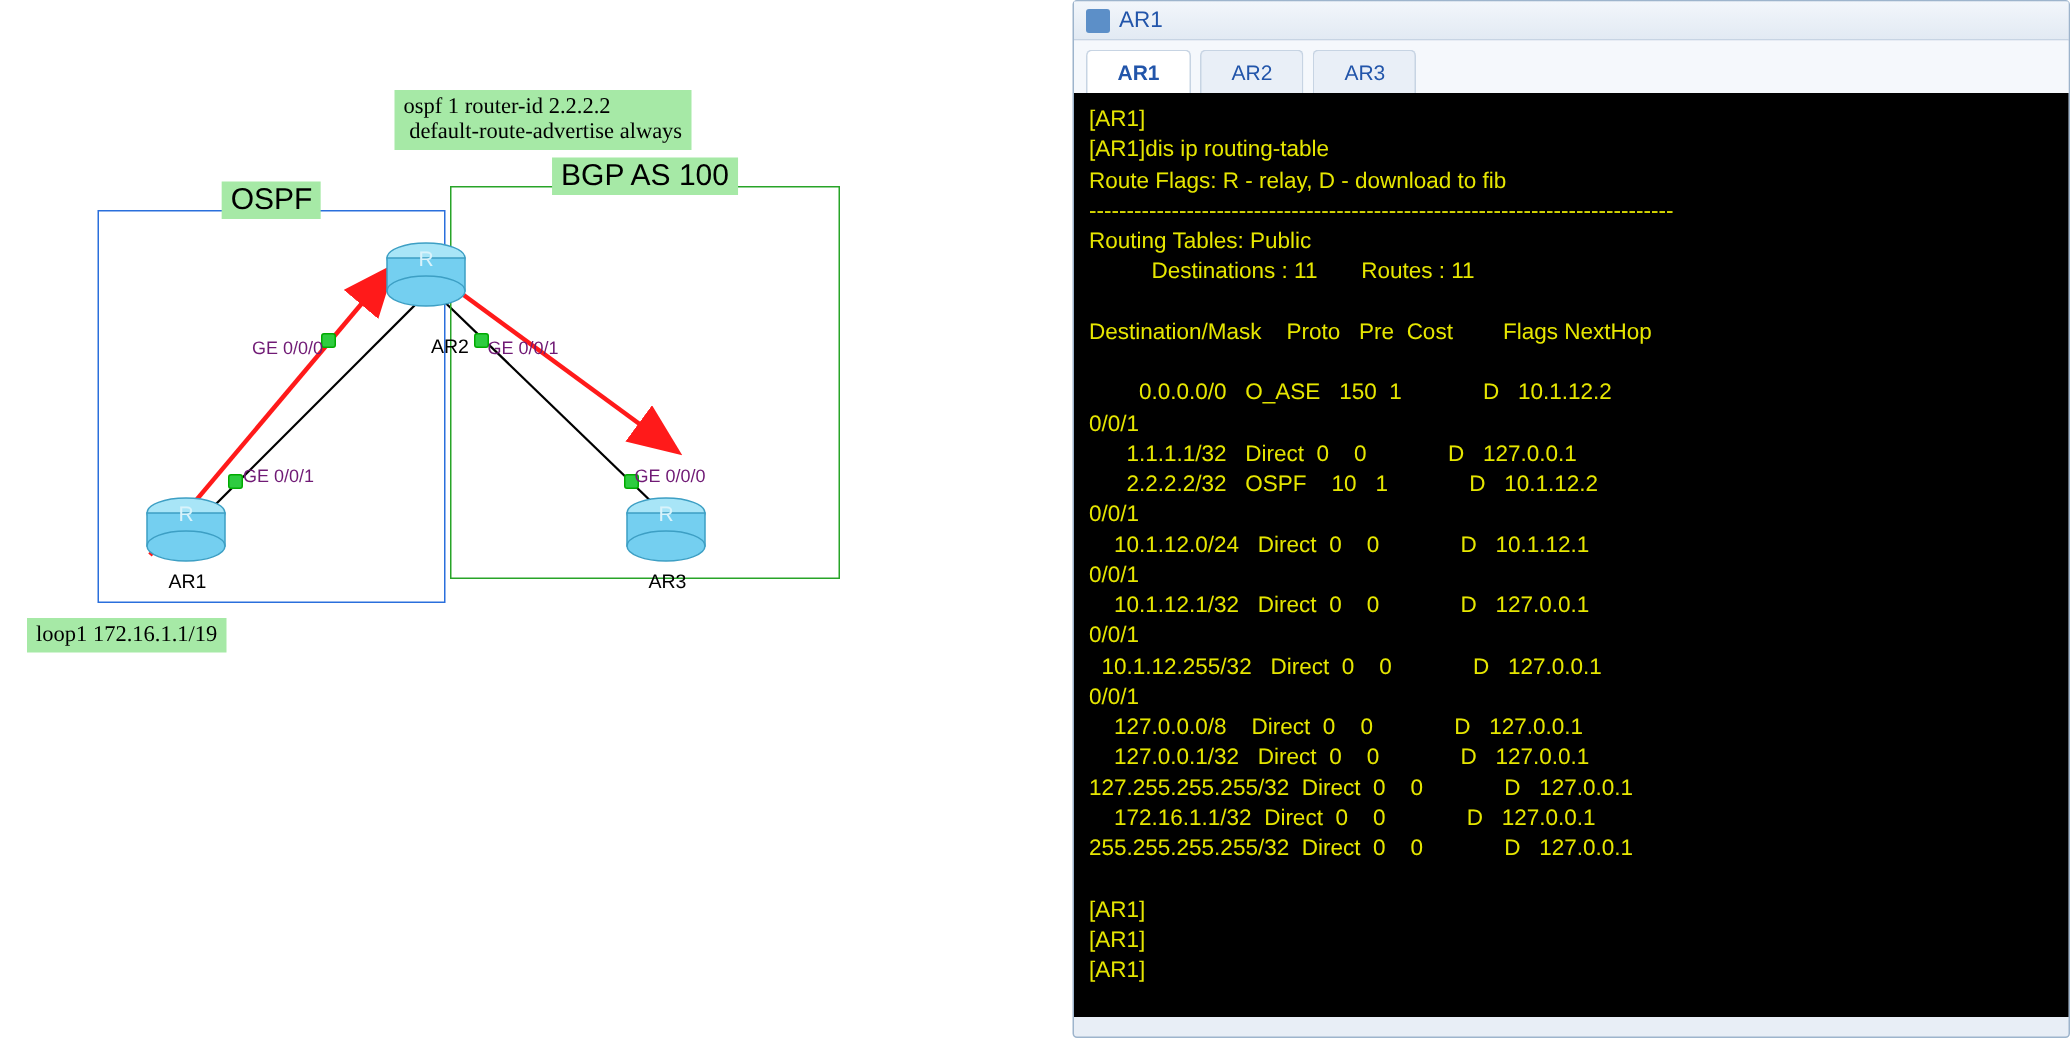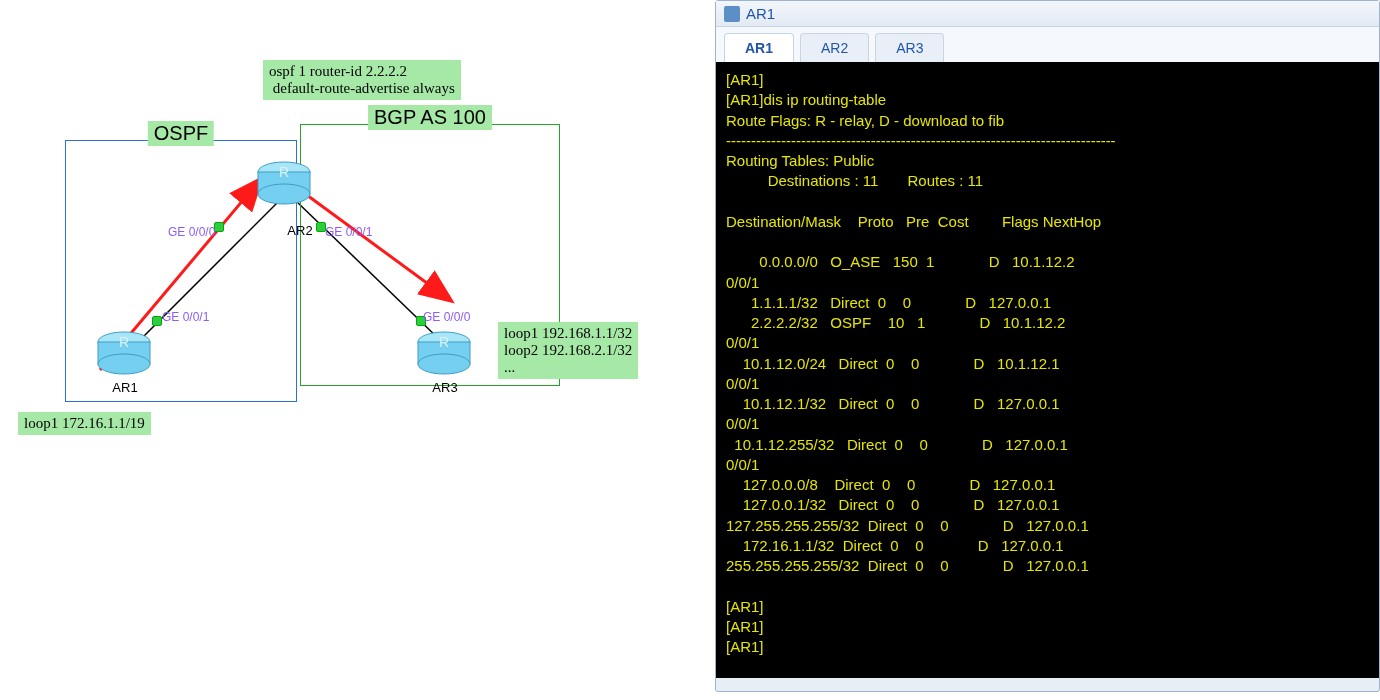--- a/index.html
+++ b/index.html
@@ -2,21 +2,21 @@
 <html><head>
 <meta charset="utf-8">
 <style>
 html,body{margin:0;padding:0;font-family:Arial,sans-serif;font-size:13px;background:#fff}
 .wrap{position:relative;width:1380px;height:700px}
 .diagram{position:absolute;left:0;top:0;width:710px;height:700px}
 .note{position:absolute;background:#a6e9a6;padding:3px 6px;font-family:Liberation Serif, serif;font-size:15px;white-space:pre;color:#000}
 .box{position:absolute;border:1px solid;background:transparent}
 .box-label{position:absolute;top:-20px;left:50%;transform:translateX(-50%);font-family:Liberation Sans, sans-serif;font-size:20px;background:#a6e9a6;padding:1px 6px}
 .router-lbl{position:absolute;font-family:Arial;font-size:13px;color:#000;text-align:center;width:60px}
-.if-lbl{position:absolute;font-family:Arial;font-size:12px;color:#8b5cf6}
+.if-lbl{position:absolute;font-family:Arial;font-size:12px;color:#701a75}
 .green-dot{position:absolute;width:8px;height:8px;background:#2ecc40;border:1px solid #0a0;border-radius:2px}
 .term{position:absolute;left:715px;top:0;right:0;height:690px}
 .term-frame{border:1px solid #9db4cc;background:#e8eef6;border-radius:3px}
 .term-title{display:flex;align-items:center;padding:4px 8px;font-size:15px;color:#2255aa;background:linear-gradient(#f2f6fb,#e2eaf3);border-bottom:1px solid #c7d4e3}
 .term-title .ic{display:inline-block;width:16px;height:16px;background:#5c8fc8;margin-right:6px;border-radius:2px;position:relative}
 .tabs{display:flex;gap:6px;padding:6px 8px 0 8px;background:#f5f8fc}
 .tab{padding:6px 20px;border:1px solid #c7d4e3;border-bottom:none;border-radius:4px 4px 0 0;background:#e9eff7;font-size:14px;color:#2255aa;cursor:pointer}
 .tab.active{background:#fff;font-weight:bold}
 .console{background:#000;color:#e6e600;font-family:Liberation Sans, sans-serif;font-size:15px;padding:8px 10px;line-height:1.35;height:600px;overflow:hidden;white-space:pre;position:relative}
 svg.router{position:absolute;width:58px;height:48px}
@@ -82,23 +82,20 @@
     <div class="green-dot" style="left:214px;top:222px"></div>
     <div class="if-lbl" style="left:168px;top:225px">GE 0/0/0</div>
 
     <div class="green-dot" style="left:316px;top:222px"></div>
     <div class="if-lbl" style="left:325px;top:225px">GE 0/0/1</div>
 
     <div class="green-dot" style="left:416px;top:316px"></div>
     <div class="if-lbl" style="left:423px;top:310px">GE 0/0/0</div>
 
     <div class="note" style="left:18px;top:412px">loop1 172.16.1.1/19</div>
-    <div class="note" style="left:498px;top:322px">loop1 192.168.1.1/32
-loop2 192.168.2.1/32
-...</div>
   </div>
 
   <div class="term term-frame">
     <div class="term-title">
       <span class="ic"></span>
       <span>AR1</span>
     </div>
     <div class="tabs">
       <div class="tab active">AR1</div>
       <div class="tab">AR2</div>

